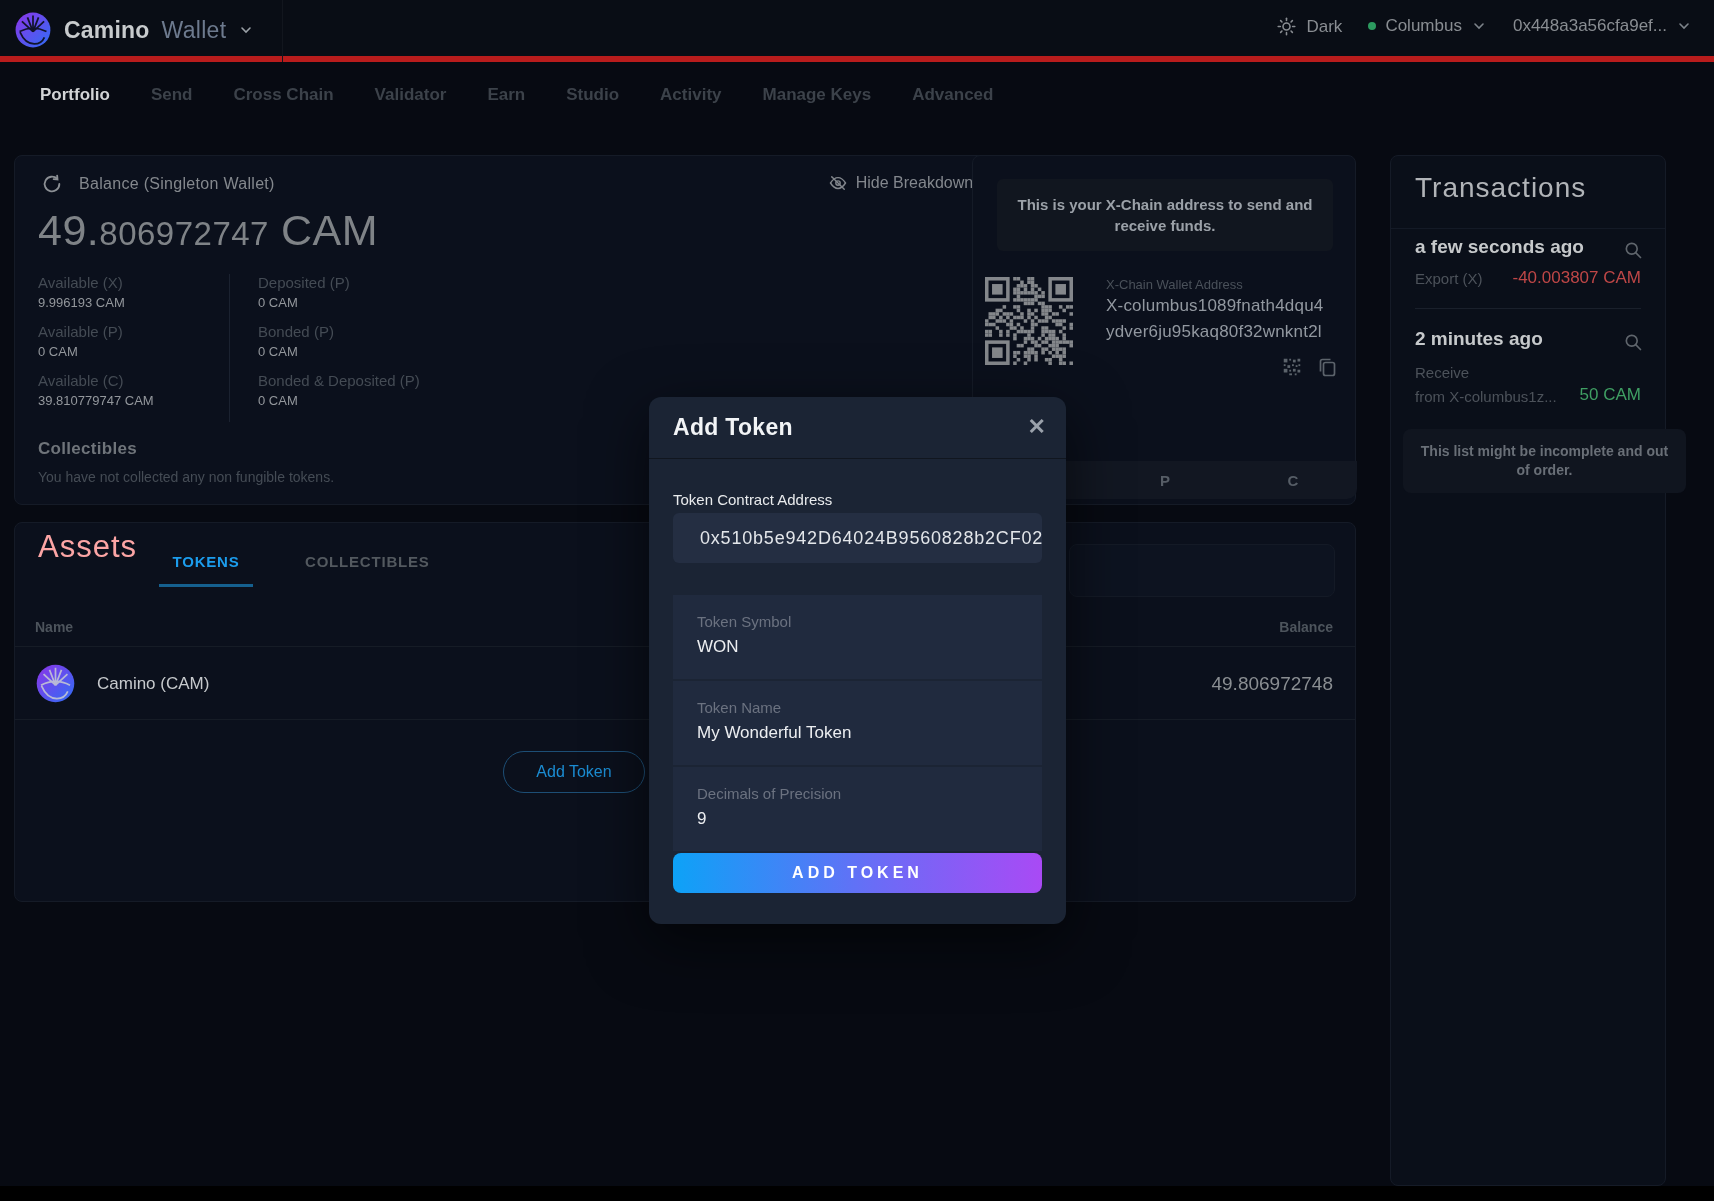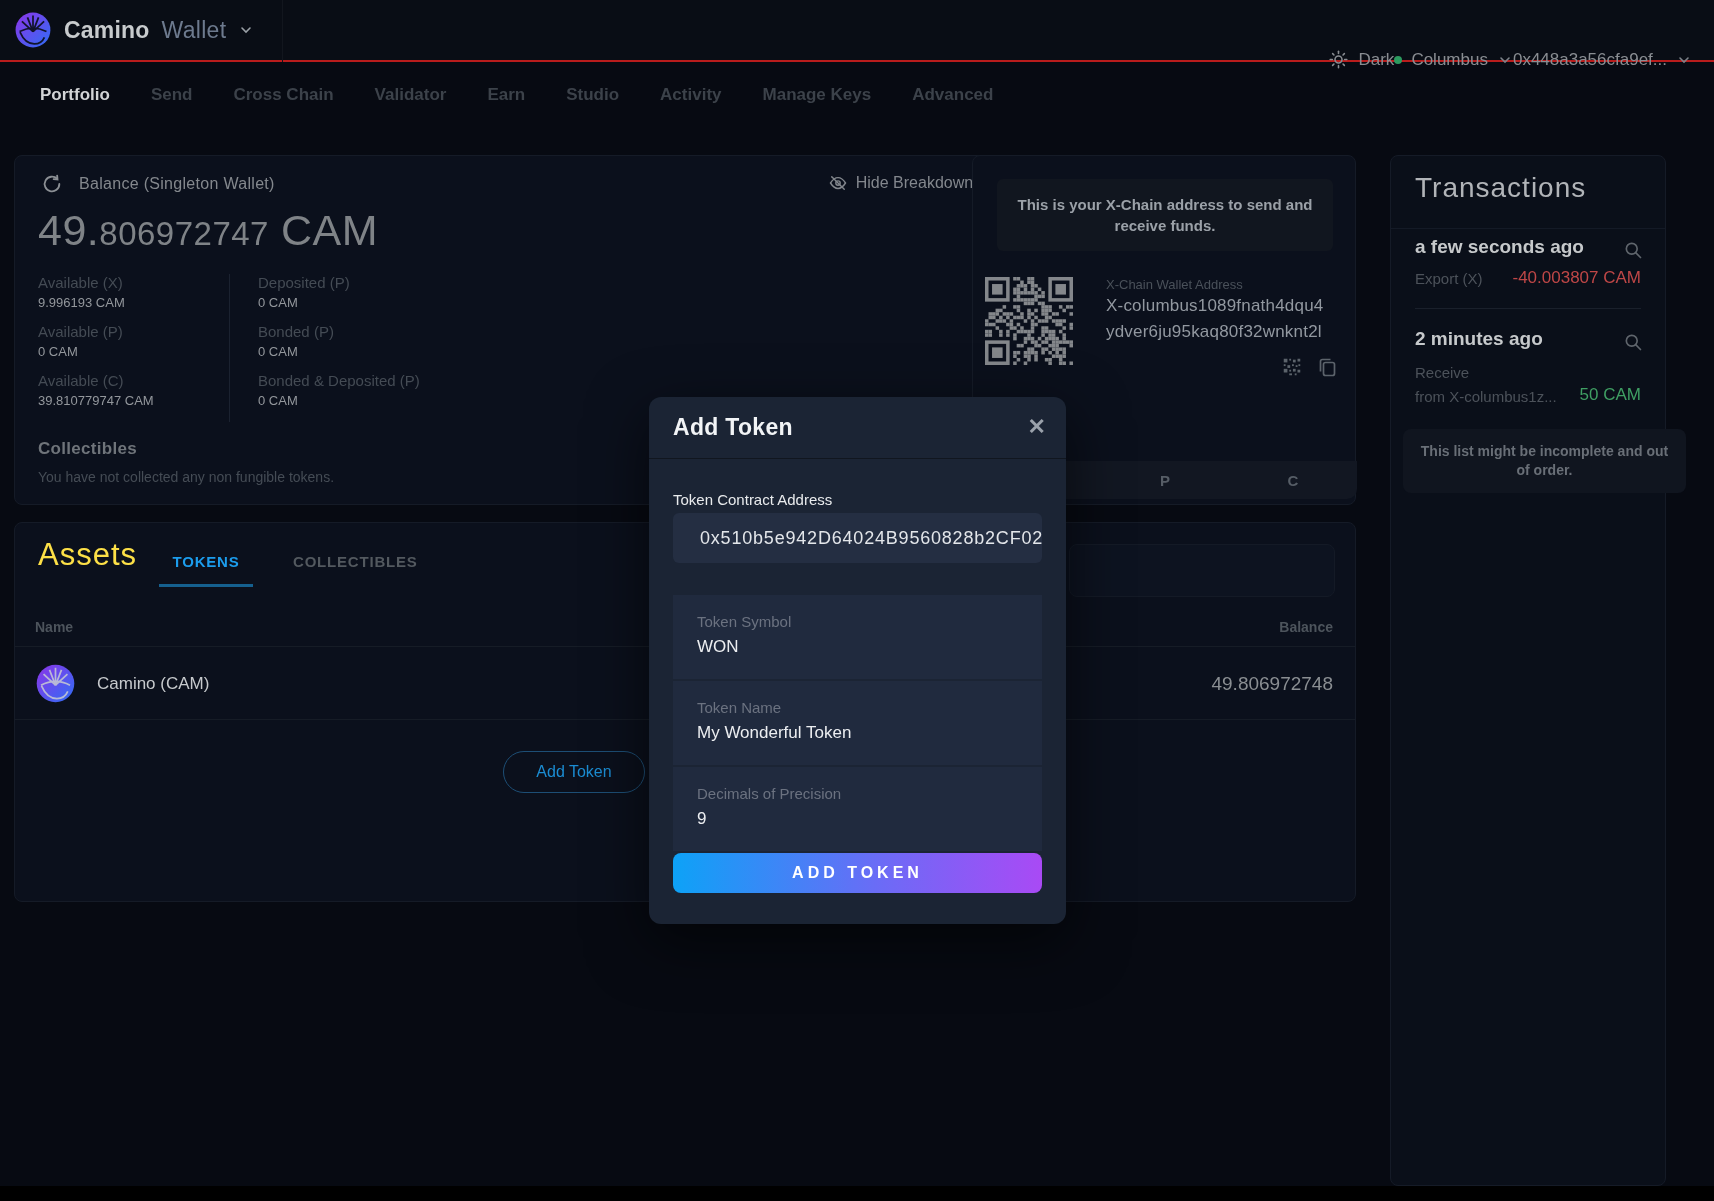--- a/index.html
+++ b/index.html
@@ -1,26 +1,26 @@
 <!DOCTYPE html>
 <html><head>
 <meta charset="utf-8">
 <style>
   * { margin:0; padding:0; box-sizing:border-box; }
   html,body { background:#070a12; }
   body { font-family:"Liberation Sans", sans-serif; width:1714px; height:1201px; overflow:hidden; }
   .page { position:relative; width:1714px; height:1201px; background:#070a12; }
 
   
-  .topbar { position:absolute; left:0; top:0; width:1714px; height:62px; background:#090d15; border-bottom:2px solid #b91c1c; }
+  .topbar { position:absolute; left:0; top:0; width:1714px; height:62px; background:#090d15; border-bottom:6px solid #b91c1c; }
   .brand { position:absolute; left:14px; top:11px; display:flex; align-items:center; gap:12px; cursor:pointer; }
   .brand-bold { font-size:23px; font-weight:bold; color:#c8cbcd; letter-spacing:.2px; }
   .brand-light { font-size:23px; font-weight:300; color:#6d7a8e; letter-spacing:.3px; }
   .topbar-vdiv { position:absolute; left:282px; top:0; width:1px; height:62px; background:#12161e; }
-  .topbar-right { position:absolute; right:22px; top:8px; height:62px; display:flex; align-items:flex-end; }
+  .topbar-right { position:absolute; right:22px; top:16px; height:62px; display:flex; align-items:flex-start; gap:26px; }
   .tb-item { display:flex; align-items:center; gap:9px; color:#898d92; font-size:17px; cursor:pointer; }
   .net-dot { width:8px; height:8px; border-radius:50%; background:#2c9a5f; }
   .chev { width:16px; height:16px; color:#7d838a; }
 
   
   .nav { position:absolute; left:0; top:62px; width:1714px; height:65px; display:flex; align-items:center; gap:41px; padding-left:40px; }
   .nav-item { font-size:17px; font-weight:bold; color:#3c424a; cursor:pointer; white-space:nowrap; }
   .nav-item.active { color:#d2d4d6; }
 
   
@@ -55,22 +55,22 @@
   .addr-label { position:absolute; left:133px; top:121px; font-size:13px; color:#4a515a; }
   .addr-line1 { position:absolute; left:133px; top:140px; font-size:17px; color:#9298a0; letter-spacing:.2px; }
   .addr-line2 { position:absolute; left:133px; top:166px; font-size:17px; color:#9298a0; letter-spacing:.2px; }
   .addr-icons { position:absolute; left:308px; top:199px; display:flex; gap:12px; align-items:center; }
   .addr-icons .ic { color:#5c636b; cursor:pointer; }
   .chain-tabs { position:absolute; left:0; bottom:5px; width:384px; height:38px; display:flex; background:#121722; border-radius:0 0 10px 10px; overflow:hidden; }
   .chain-tab { flex:1; display:flex; align-items:center; justify-content:center; font-size:15px; font-weight:bold; color:#565d66; cursor:pointer; }
 
   
   #assets-card { left:14px; top:522px; width:1342px; height:380px; }
-  .assets-title { position:absolute; left:23px; top:14px; font-size:31px; font-weight:300; color:#fde047; letter-spacing:1px; }
-  .assets-tabs { position:absolute; left:144px; top:30px; display:flex; gap:40px; }
+  .assets-title { position:absolute; left:23px; top:6px; font-size:31px; font-weight:300; color:#fca5a5; letter-spacing:1px; }
+  .assets-tabs { position:absolute; left:144px; top:30px; display:flex; gap:52px; }
   .a-tab { font-size:15px; font-weight:bold; letter-spacing:.8px; color:#53595f; cursor:pointer; padding-bottom:14px; text-align:center; }
   .a-tab.active { color:#1c9ded; border-bottom:3px solid #15608f; min-width:94px; }
   .filter-box { position:absolute; left:1054px; top:21px; width:266px; height:53px; background:#0d1320; border:1px solid #141a26; border-radius:8px; cursor:text; }
   .col-name { position:absolute; left:20px; top:96px; font-size:14px; font-weight:bold; color:#4d545c; }
   .col-balance { position:absolute; right:22px; top:96px; font-size:14px; font-weight:bold; color:#4d545c;margin-left:31px; }
   .a-div1 { position:absolute; left:0; top:123px; width:100%; height:1px; background:#161c26; }
   .a-div2 { position:absolute; left:0; top:196px; width:100%; height:1px; background:#161c26; }
   .asset-row { position:absolute; left:0; top:124px; width:100%; height:72px; cursor:pointer; }
   .asset-avatar { position:absolute; left:20px; top:16px; width:41px; height:41px; }
   .asset-name { position:absolute; left:82px; top:27px; font-size:17px; color:#c6c9cc; }

